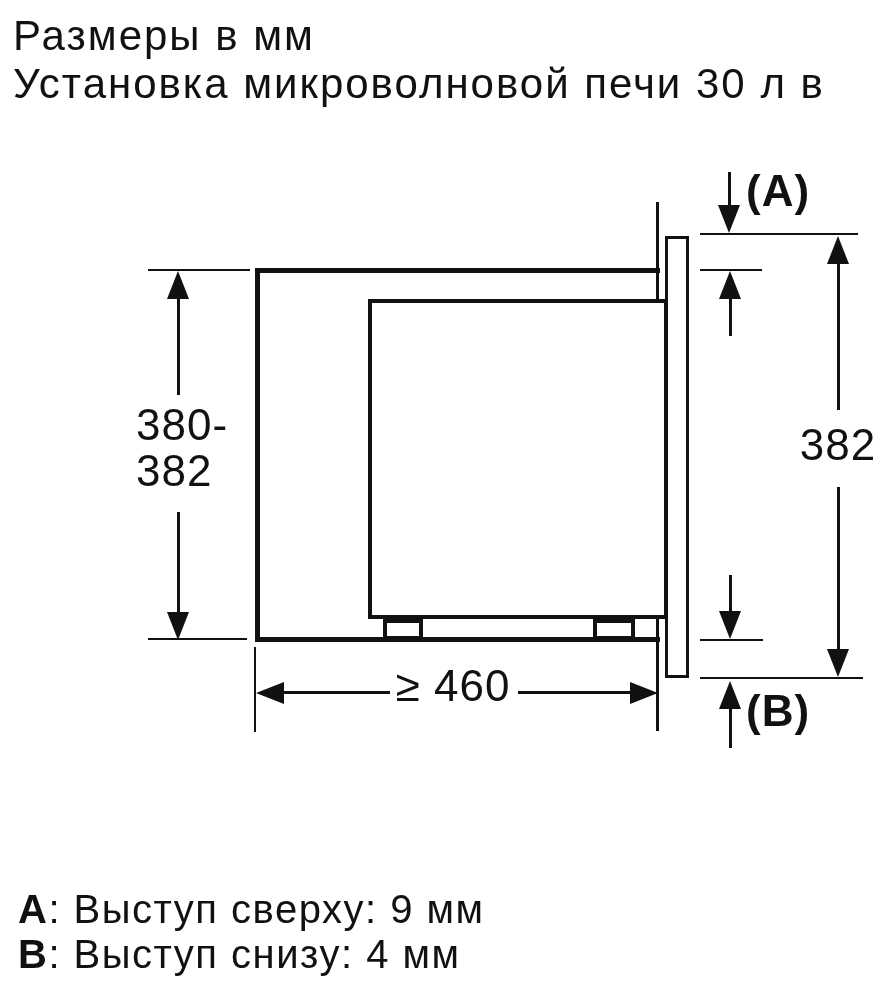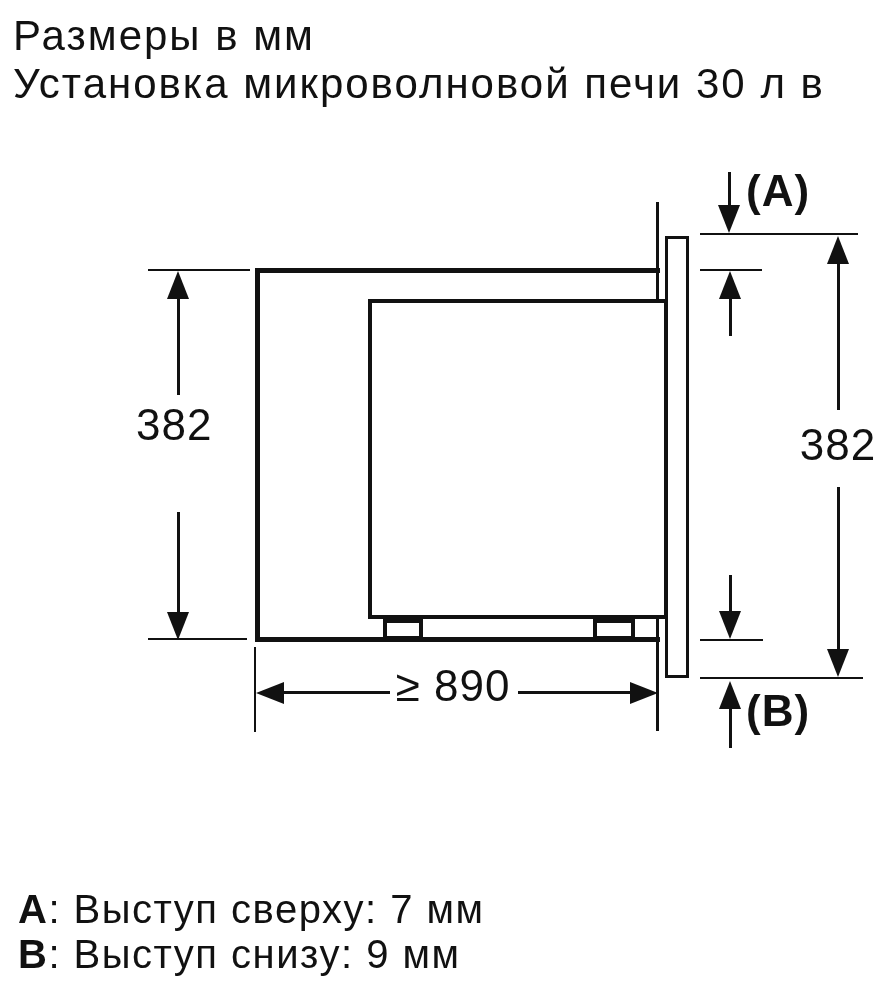--- a/index.html
+++ b/index.html
@@ -85,20 +85,21 @@
 
   <div class="box" style="left:665px; top:236px; width:24px; height:442px; border-width:3px;"></div>
 
   <div class="ln" style="left:148px; top:269px; width:102px; height:2px;"></div>
   <div class="ln" style="left:148px; top:638px; width:99px; height:2px;"></div>
   <div class="arr up" style="left:167px; top:271px;"></div>
   <div class="ln" style="left:177px; top:296px; width:3px; height:99px;"></div>
   <div class="ln" style="left:177px; top:512px; width:3px; height:103px;"></div>
   <div class="arr down" style="left:167px; top:612px;"></div>
   <div class="dim-text" style="left:136px; top:402px;">
+    <div>380-</div>
     <div>382</div>
   </div>
 
   <div class="ln" style="left:700px; top:233px; width:158px; height:2px;"></div>
   <div class="ln" style="left:700px; top:677px; width:163px; height:2px;"></div>
   <div class="arr up" style="left:827px; top:236px;"></div>
   <div class="ln" style="left:837px; top:261px; width:3px; height:149px;"></div>
   <div class="ln" style="left:837px; top:487px; width:3px; height:165px;"></div>
   <div class="arr down" style="left:827px; top:649px;"></div>
   <div class="dim-text center" style="left:778px; top:422px; width:120px;">382</div>
@@ -113,22 +114,22 @@
   <div class="ln" style="left:729px; top:575px; width:3px; height:39px;"></div>
   <div class="arr down" style="left:719px; top:611px;"></div>
   <div class="ln" style="left:700px; top:639px; width:63px; height:2px;"></div>
   <div class="arr up" style="left:719px; top:681px;"></div>
   <div class="ln" style="left:729px; top:706px; width:3px; height:42px;"></div>
   <div class="dim-text bold" style="left:746px; top:688px;">(B)</div>
 
   <div class="ln" style="left:254px; top:647px; width:2px; height:85px;"></div>
   <div class="arr left" style="left:256px; top:682px;"></div>
   <div class="ln" style="left:282px; top:691px; width:108px; height:3px;"></div>
-  <div class="dim-text center" style="left:353px; top:663px; width:200px;">≥ 890</div>
+  <div class="dim-text center" style="left:353px; top:663px; width:200px;">≥ 460</div>
   <div class="ln" style="left:518px; top:691px; width:114px; height:3px;"></div>
   <div class="arr right" style="left:630px; top:682px;"></div>
 
   <div class="legend">
-    <div><b>A</b><span>: Выступ сверху: 7 мм</span></div>
-    <div><b>B</b><span>: Выступ снизу: 9 мм</span></div>
+    <div><b>A</b><span>: Выступ сверху: 9 мм</span></div>
+    <div><b>B</b><span>: Выступ снизу: 4 мм</span></div>
   </div>
 
 </div>
 
 </body></html>

